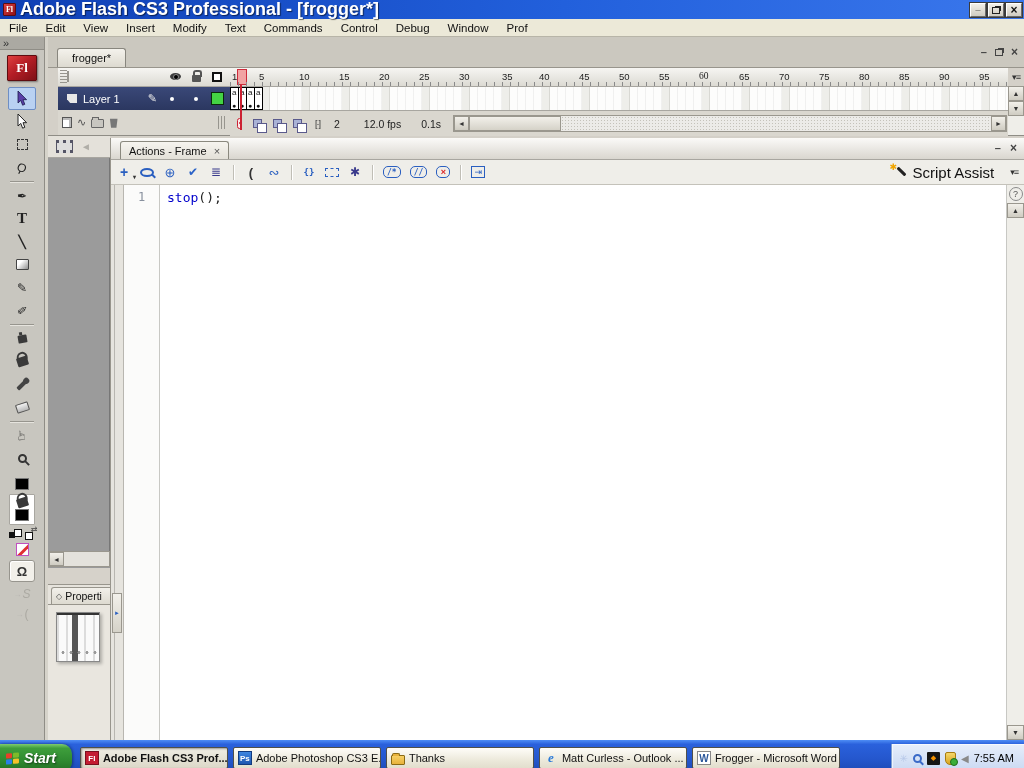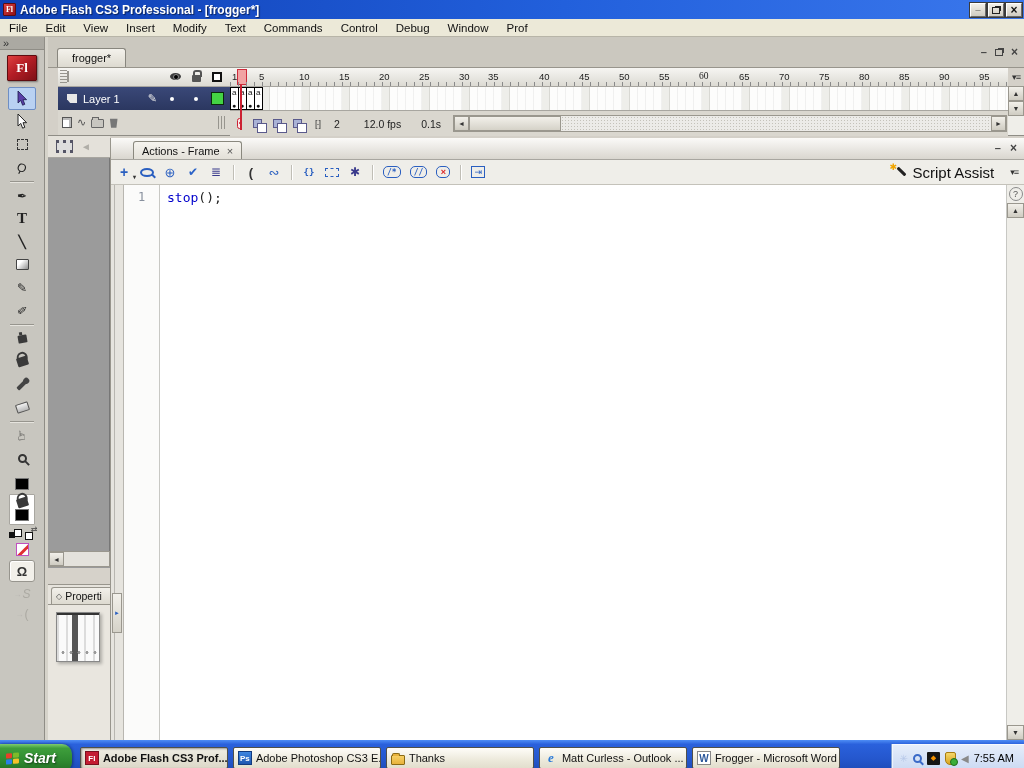--- a/index.html
+++ b/index.html
@@ -7,21 +7,21 @@
   body { font-family:"Liberation Sans", sans-serif; font-size:11px; color:#111; user-select:none; }
   #screen { position:relative; width:1024px; height:768px; background:#D4D0C8; overflow:hidden; }
   .sp { flex:1; }
   i { font-style:normal; display:inline-flex; align-items:center; justify-content:center; }
 
   
   #titlebar { height:19px; display:flex; align-items:center; gap:4px; padding-left:3px;
     background:linear-gradient(90deg,#0F3FB4 0%,#2260DC 55%,#3A77EC 100%); }
   .appicon { width:13px; height:13px; background:linear-gradient(135deg,#E04040,#8E1016); border:1px solid #5E0C10;
     color:#fff; font:bold 8px "Liberation Serif",serif; display:flex; align-items:center; justify-content:center; border-radius:1px; }
-  .apptitle { color:#fff; font-weight:bold; font-size:12px; text-shadow:1px 1px 1px rgba(0,0,0,.55); white-space:nowrap; }
+  .apptitle { color:#fff; font-weight:bold; font-size:18px; text-shadow:1px 1px 1px rgba(0,0,0,.55); white-space:nowrap; }
   .winbtns { margin-left:auto; display:flex; gap:2px; padding-right:2px; }
   .wb { width:16px; height:14px; background:linear-gradient(#F2EFE8,#CFCCC2); border:1px solid; border-color:#FFF #6A6A6A #6A6A6A #FFF;
     box-shadow:0 0 0 1px #3A3A3A; display:flex; align-items:center; justify-content:center; }
   .g-min::before { content:"_"; font:bold 9px "Liberation Sans"; margin-top:-5px; }
   .g-rest { width:8px; height:7px; border:1px solid #222; box-shadow:2px -2px 0 -1px #222; margin-top:1px; }
   .g-x::before { content:"×"; font:bold 12px "Liberation Sans"; color:#111; }
 
   
   #menubar { height:18px; background:#ECE9D8; border-bottom:1px solid #B8B5A8; display:flex; align-items:center; }
   .menuitem { padding:0 9px; font-size:11.5px; cursor:default; }
@@ -177,21 +177,21 @@
       linear-gradient(#333,#333) 0 0/100% 2px no-repeat,
       linear-gradient(#555,#555) 15px 0/6px 100% no-repeat,
       repeating-linear-gradient(90deg,#DCDCDC 0 2px,#FAFAFA 2px 9px);
     border:1px solid #888; box-shadow:2px 2px 3px rgba(0,0,0,.25); position:relative; }
   .tdots { position:absolute; left:2px; right:2px; bottom:6px; height:5px;
     background-image:radial-gradient(circle,#9A9A9A 1.4px,transparent 1.6px); background-size:8px 5px; }
 
   
   #actions { flex:1; display:flex; flex-direction:column; margin-top:2px; border-left:1px solid #98958C; background:#EFEEE9; min-width:0; }
   .atabs { height:22px; background:linear-gradient(#FBFAF8,#D9D6CF); border-bottom:1px solid #A8A6A0; display:flex; align-items:flex-end; }
-  .atab { margin-left:22px; height:18px; background:linear-gradient(#F6F4EF,#E3E0D8); border:1px solid #8A887E; border-bottom:none;
+  .atab { margin-left:9px; height:18px; background:linear-gradient(#F6F4EF,#E3E0D8); border:1px solid #8A887E; border-bottom:none;
     border-radius:3px 3px 0 0; padding:0 8px; display:flex; align-items:center; gap:7px; font-size:11px; }
   .tabx::before { content:"×"; font-size:11px; color:#555; }
   .pbtns { display:flex; gap:9px; padding:0 7px 4px 0; align-items:center; }
   .atoolbar { height:25px; background:#EFEEE9; border-bottom:1px solid #C4C2BA; display:flex; align-items:center; padding:0 6px; gap:2px; }
   #abar { display:flex; align-items:center; gap:9px; }
   .asep { width:1px; height:15px; background:#C0BEB6; box-shadow:1px 0 0 #FFF; margin:0 1px; }
   .ab { display:flex; align-items:center; justify-content:center; min-width:14px; height:17px; color:#2A5FC0; }
   .a-add { font:bold 14px "Liberation Sans"; color:#2A5FC0; position:relative; }
   .a-add::after { content:"▾"; font-size:6px; position:absolute; right:-5px; bottom:1px; color:#333; }
   .a-mag { width:9px; height:9px; border:2px solid #2A5FC0; border-radius:50%; position:relative; }
@@ -426,21 +426,21 @@
           <div class="fr-ruler">
             <span class="playheadrect"></span>
             <div id="ruler">
                 <span class="tick" style="left: 2px;">1</span>
                 <span class="tick" style="left: 29px;">5</span>
                 <span class="tick" style="left: 69px;">10</span>
                 <span class="tick" style="left: 109px;">15</span>
                 <span class="tick" style="left: 149px;">20</span>
                 <span class="tick" style="left: 189px;">25</span>
                 <span class="tick" style="left: 229px;">30</span>
-                <span class="tick" style="left: 258px;">35</span>
+                <span class="tick" style="left: 272px;">35</span>
                 <span class="tick" style="left: 309px;">40</span>
                 <span class="tick" style="left: 349px;">45</span>
                 <span class="tick" style="left: 389px;">50</span>
                 <span class="tick" style="left: 429px;">55</span>
                 <span class="tick" style="left: 469px; font-family: Liberation Serif, serif;">60</span>
                 <span class="tick" style="left: 509px;">65</span>
                 <span class="tick" style="left: 549px;">70</span>
                 <span class="tick" style="left: 589px;">75</span>
                 <span class="tick" style="left: 629px;">80</span>
                 <span class="tick" style="left: 669px;">85</span>

